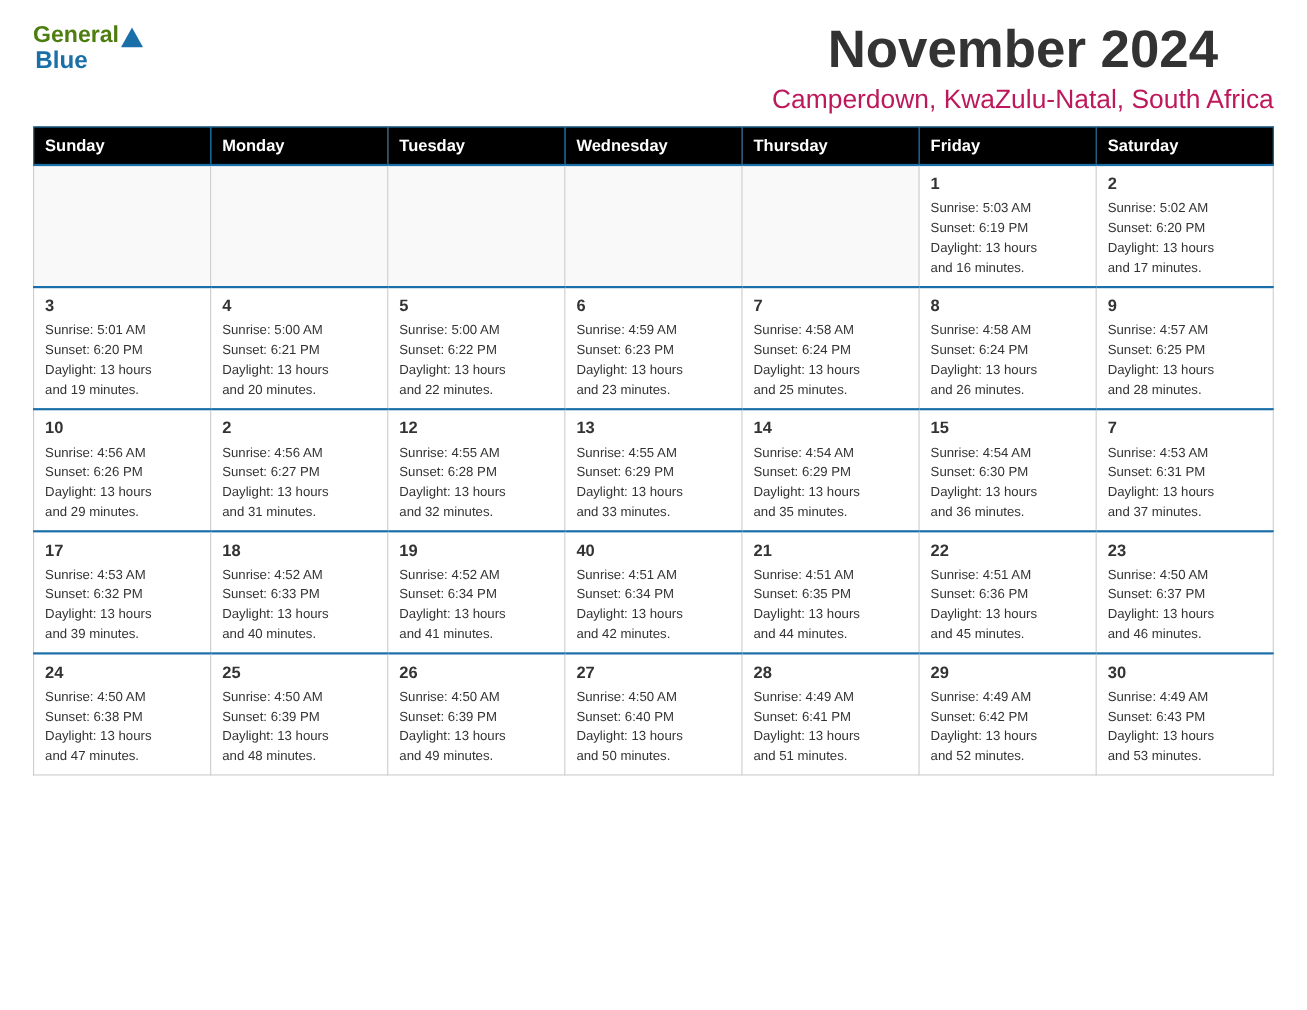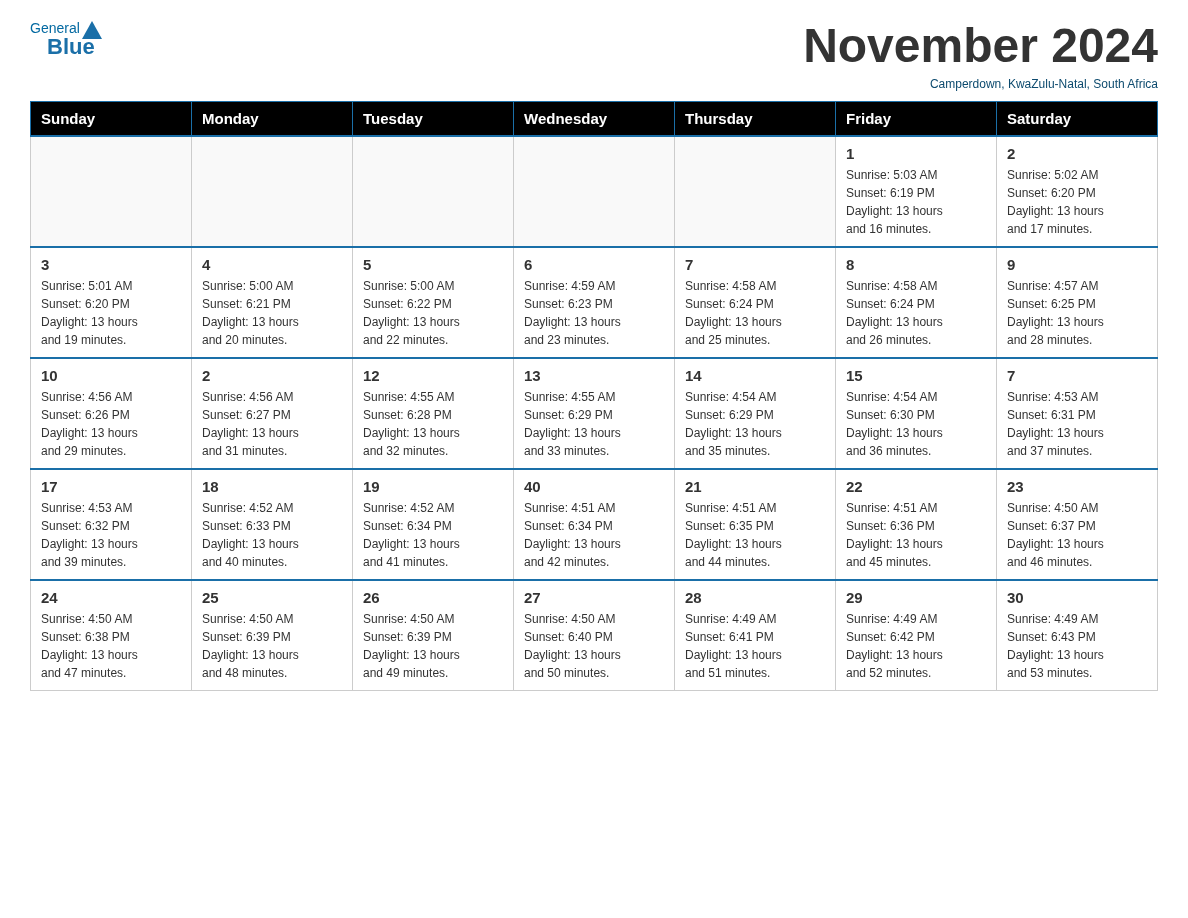--- a/index.html
+++ b/index.html
@@ -10,23 +10,23 @@
       width: 1188px;
       min-height: 918px;
     }
     .header-area {
       display: flex;
       justify-content: space-between;
       align-items: flex-start;
       margin-bottom: 10px;
     }
     .logo-text-general {
-      font-size: 14px;
-      font-weight: normal;
-      color: #0369a1;
+      font-size: 21px;
+      font-weight: bold;
+      color: #4d7c0f;
     }
     .logo-triangle {
       width: 0;
       height: 0;
       border-left: 10px solid transparent;
       border-right: 10px solid transparent;
       border-bottom: 18px solid #1a6fa8;
       display: inline-block;
       margin-left: 2px;
       margin-bottom: -4px;
@@ -41,22 +41,22 @@
       text-align: right;
     }
     .month-title {
       font-size: 48px;
       font-weight: bold;
       color: #333;
       line-height: 1.1;
       text-align: center;
     }
     .location-subtitle {
-      font-size: 12px;
-      color: #0c4a6e;
+      font-size: 24px;
+      color: #be185d;
       margin-top: 4px;
     }
     .calendar-table {
       width: 100%;
       border-collapse: collapse;
       border: 1px solid #aaa;
     }
     .calendar-table th {
       background: #000000;
       color: #fff;
@@ -99,21 +99,21 @@
       align-items: flex-start;
     }
     .logo-row1 {
       display: flex;
       align-items: center;
     }
     .logo-row2 {
       display: flex;
       align-items: flex-end;
       margin-top: -2px;
-      margin-left: 15px;
+      margin-left: 0;
     }
   </style>
 </head>
 <body>
 
 <div class="header-area">
   <div class="logo-wrapper">
     <div class="logo-row1">
       <span class="logo-text-general">General</span>
       <span class="logo-triangle"></span>

